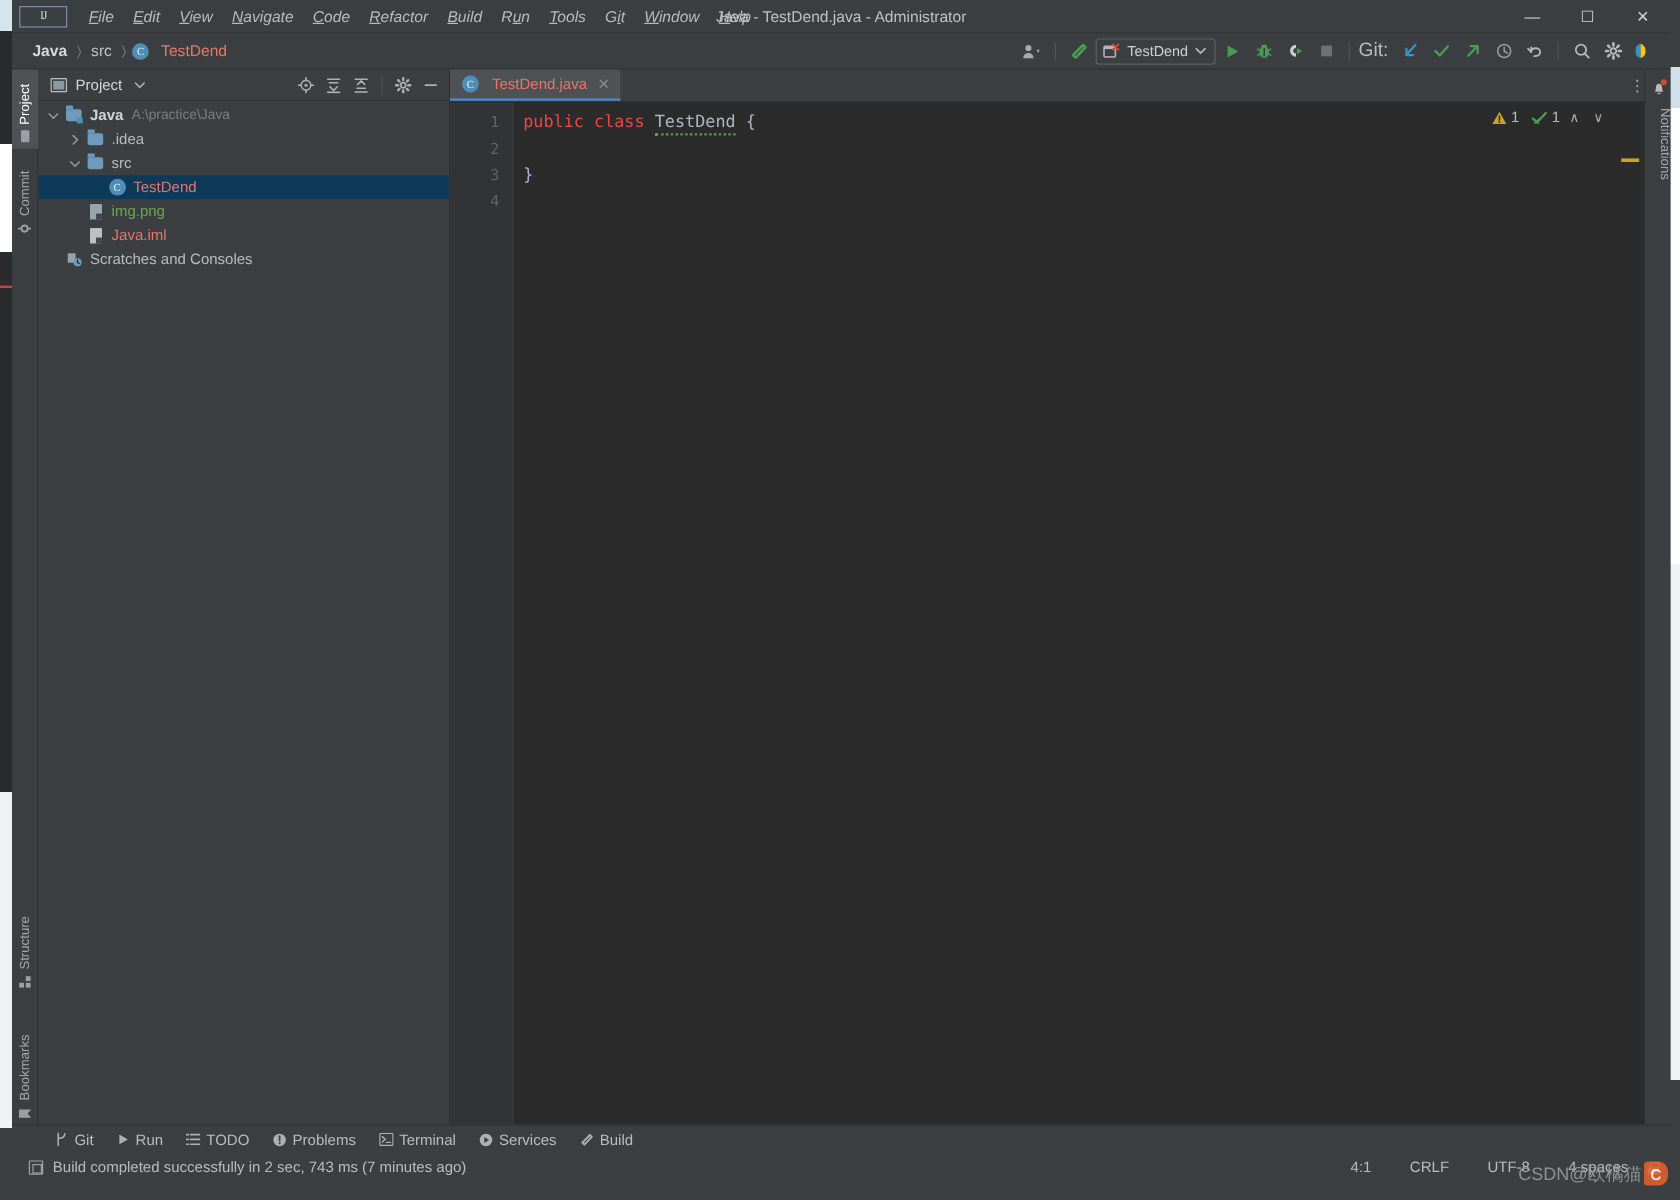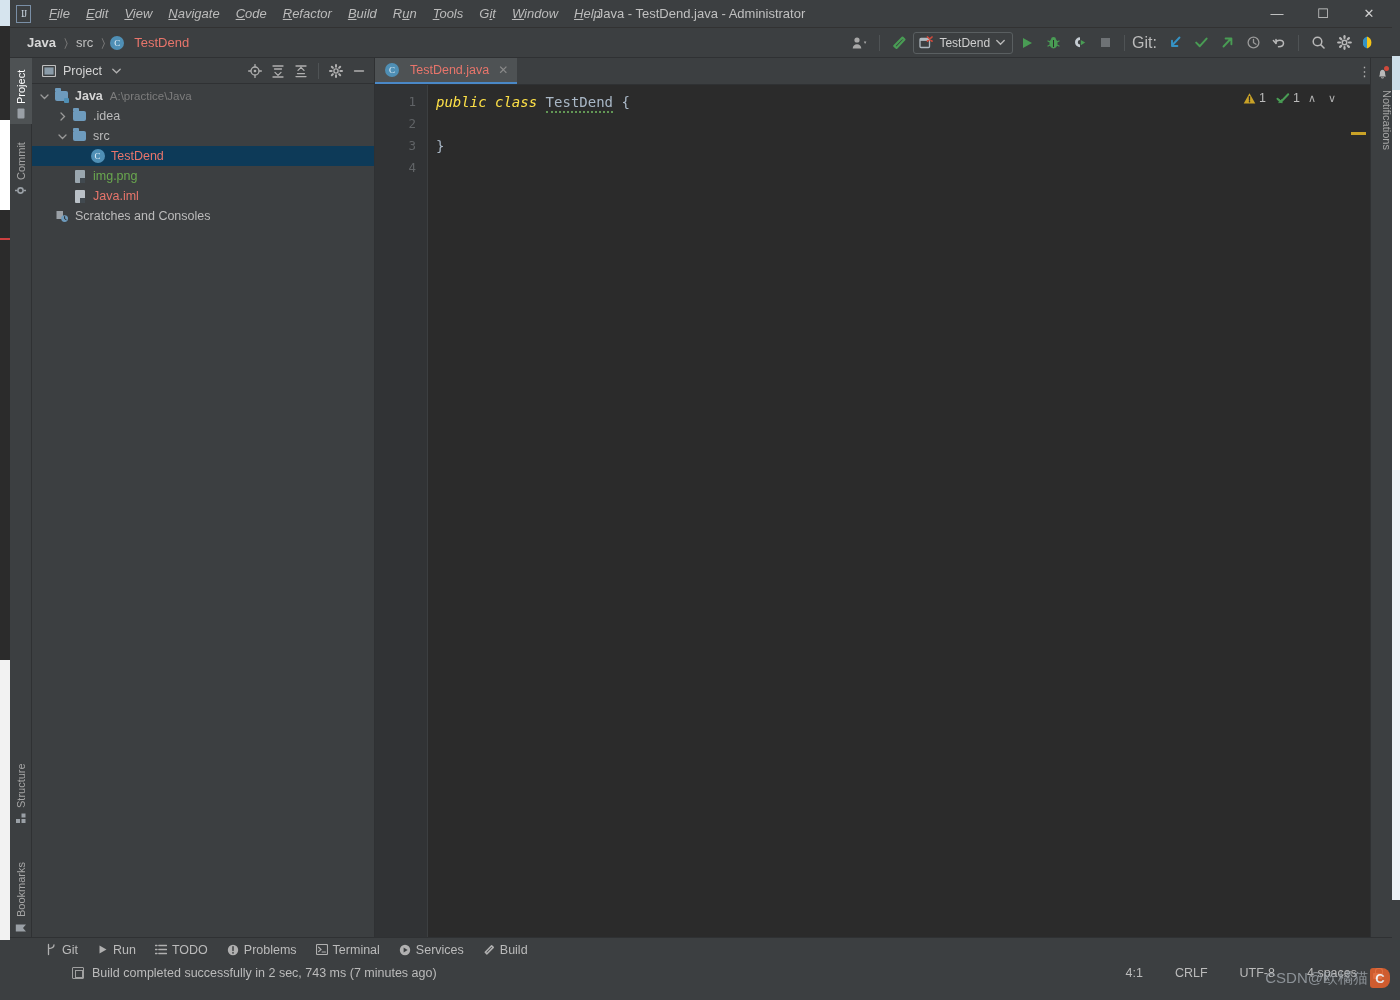--- a/index.html
+++ b/index.html
@@ -41,21 +41,21 @@
   }
 
   
   .titlebar {
     position: absolute; left: 10px; top: 0; width: 1382px; height: 28px;
     background: #3c3f41;
     display: flex; align-items: center;
     border-bottom: 1px solid #323232;
   }
   .ij-logo {
-    width: 15px; height: 18px; margin: 0 10px 0 6px;
+    width: 40px; height: 18px; margin: 0 10px 0 6px;
     border: 1px solid #7a8fa6; background: #3c3f41;
     display: flex; align-items: center; justify-content: center;
     font-size: 10px; color: #c9d3de; font-family: "Liberation Serif", serif;
     letter-spacing: -1px; flex: none;
   }
   .menu { display: flex; align-items: flex-end; gap: 0px; font-style: italic; }
   .menu-item {
     padding: 3px 8px; font-size: 13px; color: #bbbbbb; cursor: default;
     white-space: nowrap;
   }
@@ -213,21 +213,21 @@
   }
   .code-body {
     flex: 1; padding-top: 6px; position: relative;
     border-left: 1px solid #3c3f41;
   }
   .cline {
     height: 22px; line-height: 22px; padding-left: 8px;
     font-family: "DejaVu Sans Mono", monospace; font-size: 14px;
     color: #a9b7c6; white-space: pre;
   }
-  .kw { color: #fde047; font-style: italic; }
+  .kw { color: #ef4444; }
   .clsname {
     color: #a9b7c6; border-bottom: 2px dotted #629755; padding-bottom: 1px;
   }
   .inspect-widget {
     position: absolute; right: 38px; top: 6px;
     display: flex; align-items: center; gap: 4px;
     font-size: 12.5px; color: #bbbbbb;
   }
   .iw-item { display: flex; align-items: center; gap: 3px; }
   .iw-chev { width: 16px; text-align: center; color: #b0b0b0; font-size: 11px; }
@@ -268,21 +268,21 @@
   }
   .tw-btn {
     display: flex; align-items: center; gap: 5px; padding: 2px 8px;
     font-size: 12.5px; color: #bbbbbb;
   }
   .statusbar {
     position: absolute; left: 10px; bottom: 15px; width: 1382px; height: 24px;
     background: #3c3f41; display: flex; align-items: center;
     padding: 0 10px 0 14px; font-size: 12.5px; color: #bbbbbb;
   }
-  .sb-msg { display: flex; align-items: center; gap: 8px; margin-left: 48px; }
+  .sb-msg { display: flex; align-items: center; gap: 8px; }
   .sb-icon {
     width: 12px; height: 12px; border: 1px solid #a0a0a0; border-radius: 1px;
     display: inline-block; position: relative;
   }
   .sb-icon::after {
     content: ''; position: absolute; left: 2px; top: 2px;
     width: 6px; height: 6px; border: 1px solid #a0a0a0;
   }
   .sb-right { margin-left: auto; display: flex; align-items: center; gap: 16px; }
   .sb-item { font-size: 12.5px; color: #bbbbbb; margin-left: 16px; }

